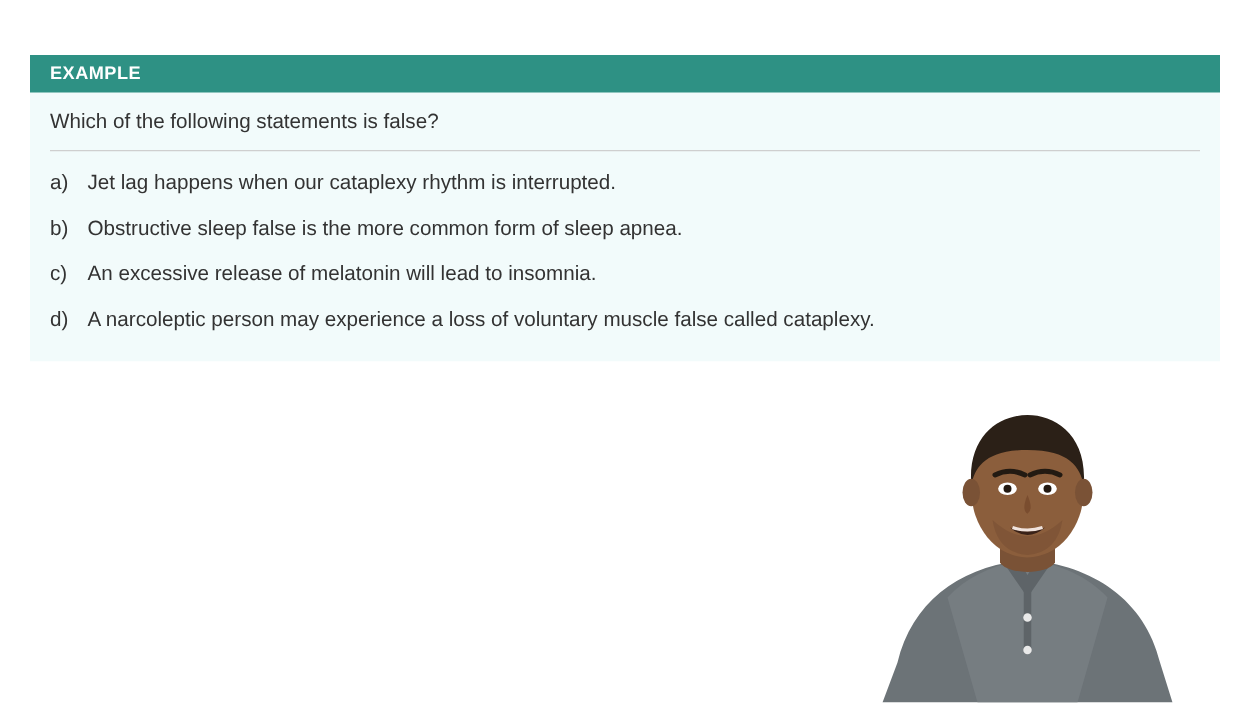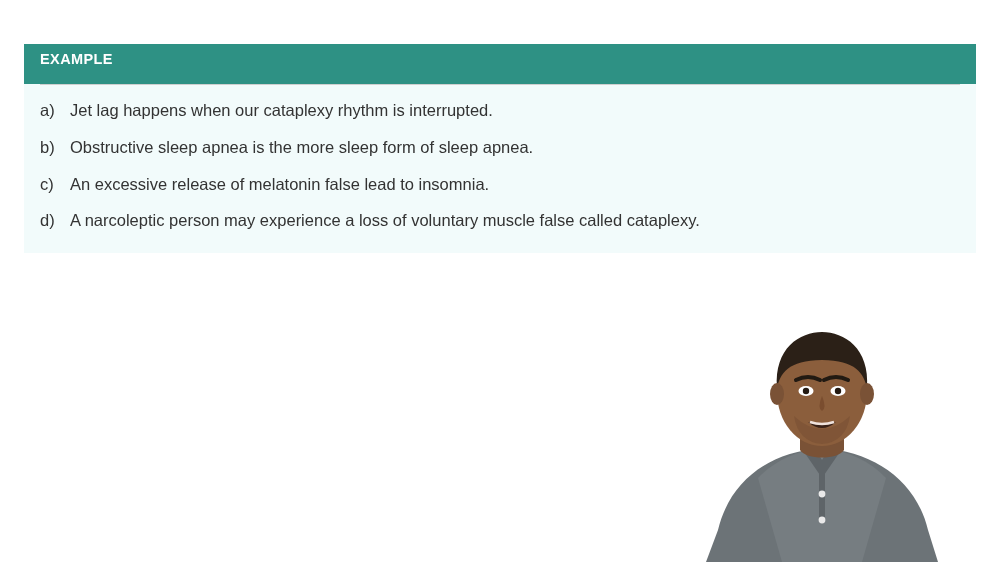--- a/index.html
+++ b/index.html
@@ -24,21 +24,21 @@
     width: 952px;
     background: #f2fbfb;
     border: 0;
   }
   .example-header {
     background: #2e9184;
     color: #ffffff;
     font-weight: bold;
     font-size: 14.5px;
     letter-spacing: 0.4px;
-    padding: 6px 0 16px 16px;
+    padding: 6px 0 6px 16px;
     height: 18px;
     line-height: 18px;
   }
   .example-body {
     padding: 0 16px 22px 16px;
   }
   .question {
     font-size: 16.5px;
     color: #333333;
     padding: 14px 0 12px 0;
@@ -90,33 +90,34 @@
   }
 </style>
 </head>
 <body>
 
 <div class="example-card">
   <div class="example-header">
     <span>EXAMPLE</span>
   </div>
   <div class="example-body">
+    <div class="question">Which of the following statements is false?</div>
     <div class="divider"></div>
     <ul class="choices">
       <li class="choice">
         <span class="choice-letter">a)</span>
         <span class="choice-text">Jet lag happens when our cataplexy rhythm is interrupted.</span>
       </li>
       <li class="choice">
         <span class="choice-letter">b)</span>
-        <span class="choice-text">Obstructive sleep apnea is the more sleep form of sleep apnea.</span>
+        <span class="choice-text">Obstructive sleep false is the more common form of sleep apnea.</span>
       </li>
       <li class="choice">
         <span class="choice-letter">c)</span>
-        <span class="choice-text">An excessive release of melatonin false lead to insomnia.</span>
+        <span class="choice-text">An excessive release of melatonin will lead to insomnia.</span>
       </li>
       <li class="choice">
         <span class="choice-letter">d)</span>
         <span class="choice-text">A narcoleptic person may experience a loss of voluntary muscle false called cataplexy.</span>
       </li>
     </ul>
   </div>
 </div>
 
 <div class="instructor">

